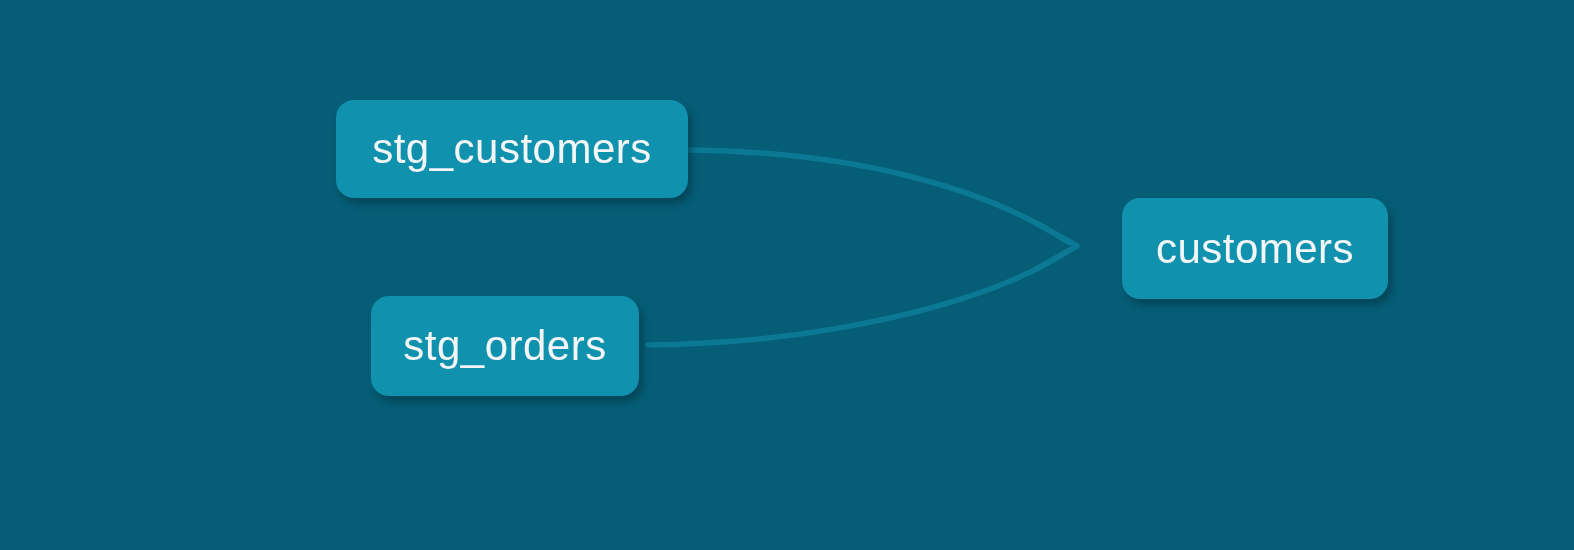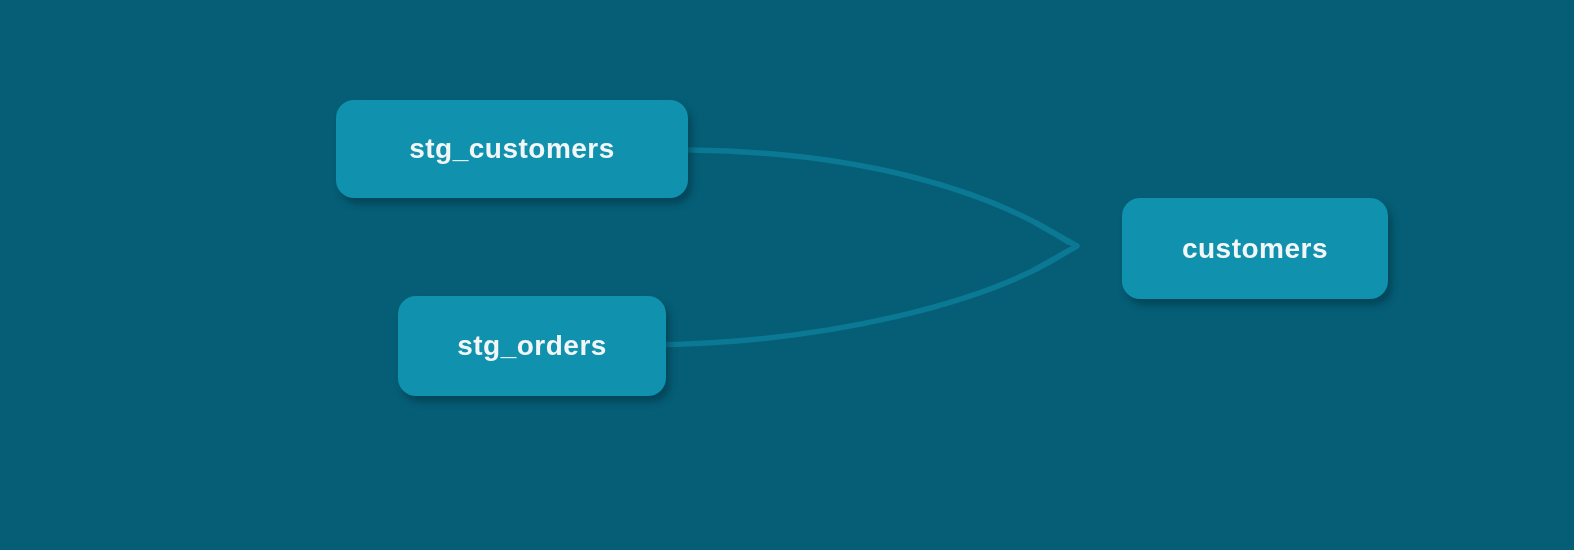--- a/index.html
+++ b/index.html
@@ -29,33 +29,33 @@
     display: flex;
     align-items: center;
     justify-content: center;
     background: #1092AE;
     border-radius: 18px;
     box-shadow: 4px 6px 7px rgba(0, 42, 56, 0.45);
     cursor: pointer;
   }
   .node .label {
     color: #F2F6F7;
-    font-size: 28px;
-    font-weight: 700;
+    font-size: 42px;
+    font-weight: 400;
     letter-spacing: 0.5px;
     white-space: nowrap;
   }
   .node-stg-customers {
     left: 336px;
     top: 100px;
     width: 352px;
     height: 98px;
   }
   .node-stg-orders {
-    left: 398px;
+    left: 371px;
     top: 296px;
     width: 268px;
     height: 100px;
   }
   .node-customers {
     left: 1086px;
     top: 198px;
     width: 266px;
     height: 101px;
     margin-left: 36px;

